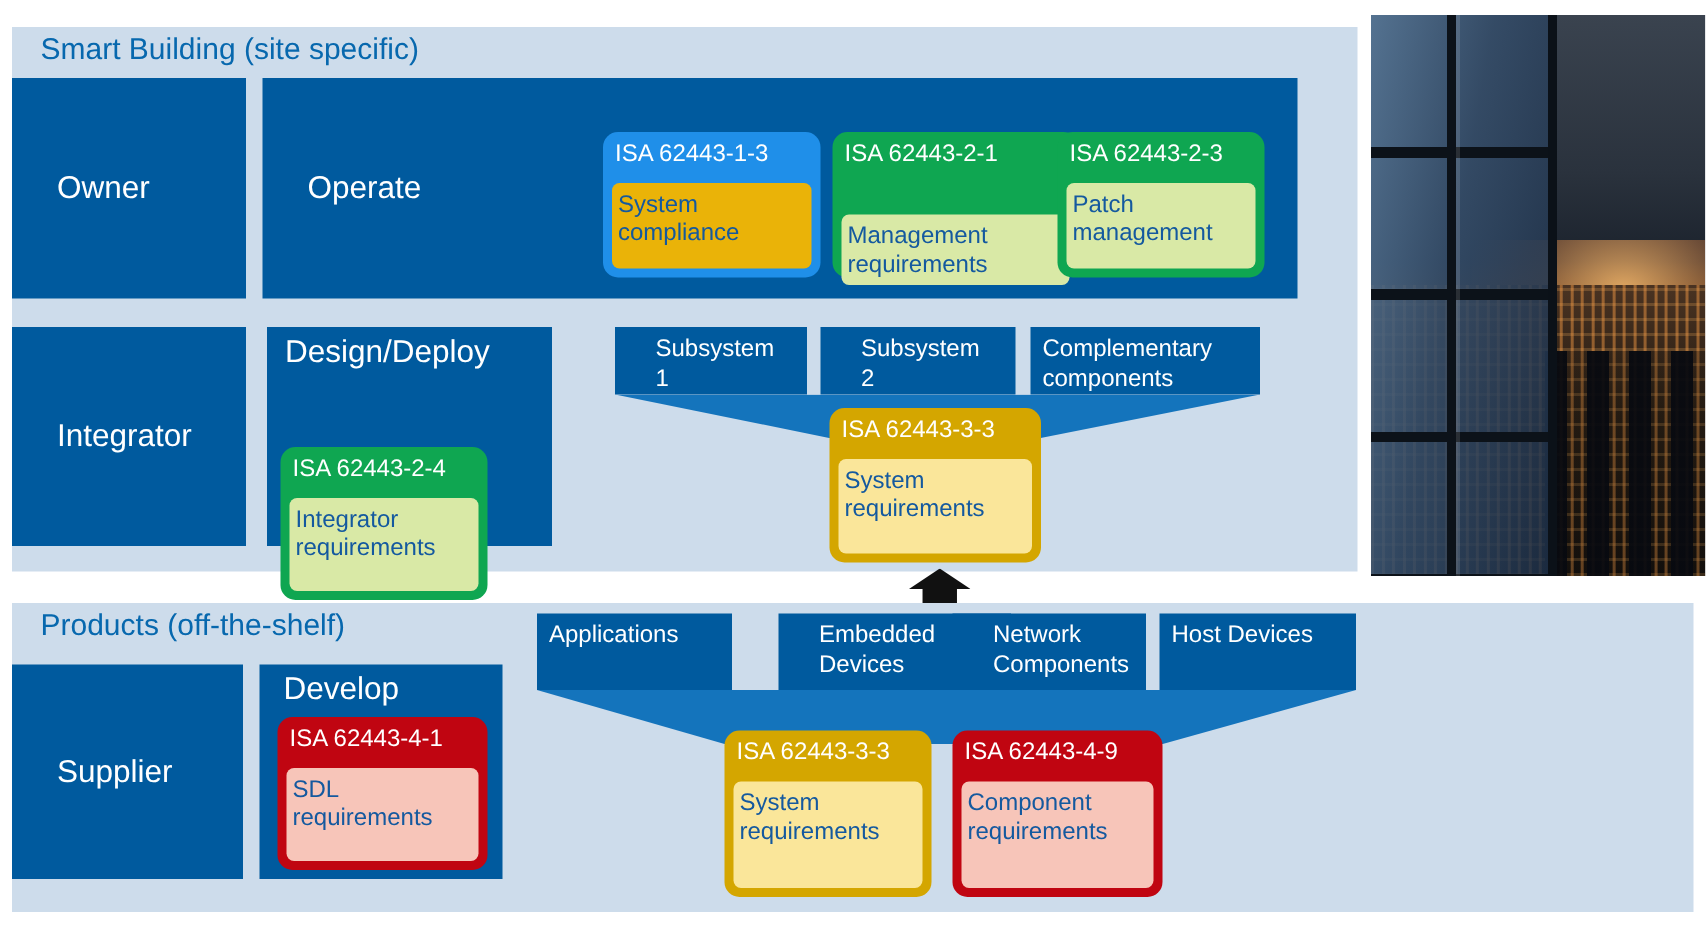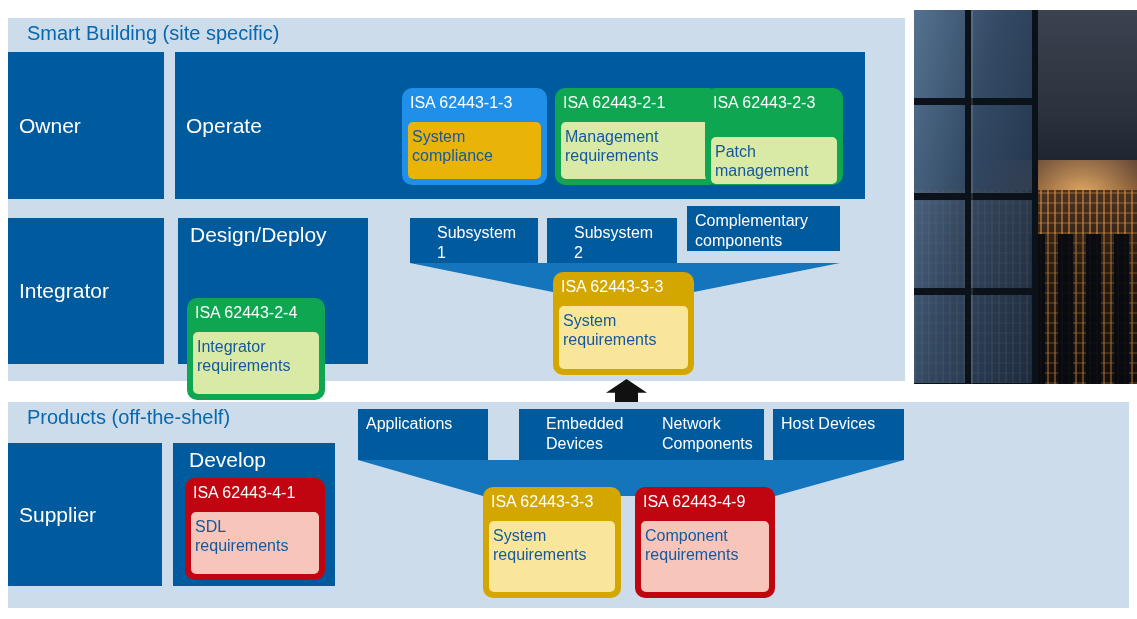--- a/index.html
+++ b/index.html
@@ -4,21 +4,21 @@
 <style>
   html,body { margin:0; padding:0; background:#ffffff; }
   .canvas {
     position:relative; width:1137px; height:619px;
     font-family:"Liberation Sans", sans-serif; overflow:hidden; background:#ffffff;
   }
   .abs { position:absolute; box-sizing:border-box; }
   .band { background:#cddceb; }
   .band-title { font-size:20px; color:#0768ae; white-space:nowrap; }
   .bluebox { background:#005a9e; color:#ffffff; }
-  .rolebox { display:flex; align-items:center; padding-left:11px; font-size:21px; }
+  .rolebox { display:flex; align-items:center; padding-left:30px; font-size:21px; }
   .phaselabel { font-size:21px; color:#ffffff; white-space:nowrap;text-align:center; }
   .tag { background:#005a9e; color:#ffffff; font-size:16px; line-height:1.25; padding:5px 8px; }
   .tag .tlabel { display:block; }
   .w-narrow { max-width:90px;margin-left:19px; }
   .funnel { background:#1474bc; }
   .f1 { clip-path:polygon(0 0,100% 0,66% 100%,33.2% 100%); }
   .f2 { clip-path:polygon(0 0,100% 0,76.4% 100%,22.9% 100%); }
   .card { border-radius:10px; padding:3px 6px 6px 6px; display:flex; flex-direction:column; }
   .card-id { color:#ffffff; font-size:16px; padding:3px 2px 10px 2px; white-space:nowrap; }
   .card-body { flex:1; border-radius:5px; padding:5px 4px 4px 4px; font-size:16px; line-height:1.2; color:#14599f; }
@@ -75,25 +75,25 @@
   </div>
 
   <div class="abs bluebox rolebox" style="left:175px; top:52px; width:690px; height:147px; align-items:center;">
     <span class="phaselabel">Operate</span>
   </div>
 
   <div class="abs card blue" style="left:402px; top:88px; width:145px; height:97px;">
     <div class="card-id">ISA 62443-1-3</div>
     <div class="card-body">System compliance</div>
   </div>
-  <div class="abs card green" style="left:555px; top:88px; width:164px; height:97px;">
+  <div class="abs card green" style="left:555px; top:88px; width:164px; height:97px;gap:21px;">
     <div class="card-id">ISA 62443-2-1</div>
     <div class="card-body">Management requirements</div>
   </div>
-  <div class="abs card green" style="left:705px; top:88px; width:138px; height:97px;gap:15px;">
+  <div class="abs card green" style="left:705px; top:88px; width:138px; height:97px;">
     <div class="card-id">ISA 62443-2-3</div>
     <div class="card-body">Patch management</div>
   </div>
 
   <div class="abs bluebox rolebox" style="left:8px; top:218px; width:156px; height:146px;">
     <span>Integrator</span>
   </div>
 
   <div class="abs bluebox" style="left:178px; top:218px; width:190px; height:146px; padding:5px 0 0 12px;">
     <span class="phaselabel">Design/Deploy</span>
@@ -102,21 +102,21 @@
     <div class="card-id">ISA 62443-2-4</div>
     <div class="card-body">Integrator requirements</div>
   </div>
 
   <div class="abs tag" style="left:410px; top:218px; width:128px; height:45px;">
     <span class="tlabel w-narrow">Subsystem 1</span>
   </div>
   <div class="abs tag" style="left:547px; top:218px; width:130px; height:45px;">
     <span class="tlabel w-narrow">Subsystem 2</span>
   </div>
-  <div class="abs tag" style="left:687px; top:206px; width:153px; height:45px;">
+  <div class="abs tag" style="left:687px; top:218px; width:153px; height:45px;">
     <span class="tlabel">Complementary components</span>
   </div>
   <div class="abs funnel f1" style="left:410px; top:263px; width:430px; height:29px;"></div>
 
   <div class="abs card gold" style="left:553px; top:272px; width:141px; height:103px;">
     <div class="card-id">ISA 62443-3-3</div>
     <div class="card-body">System requirements</div>
   </div>
 
   <div class="abs arrow" style="left:606px; top:379px; width:41px; height:29px;"></div>

